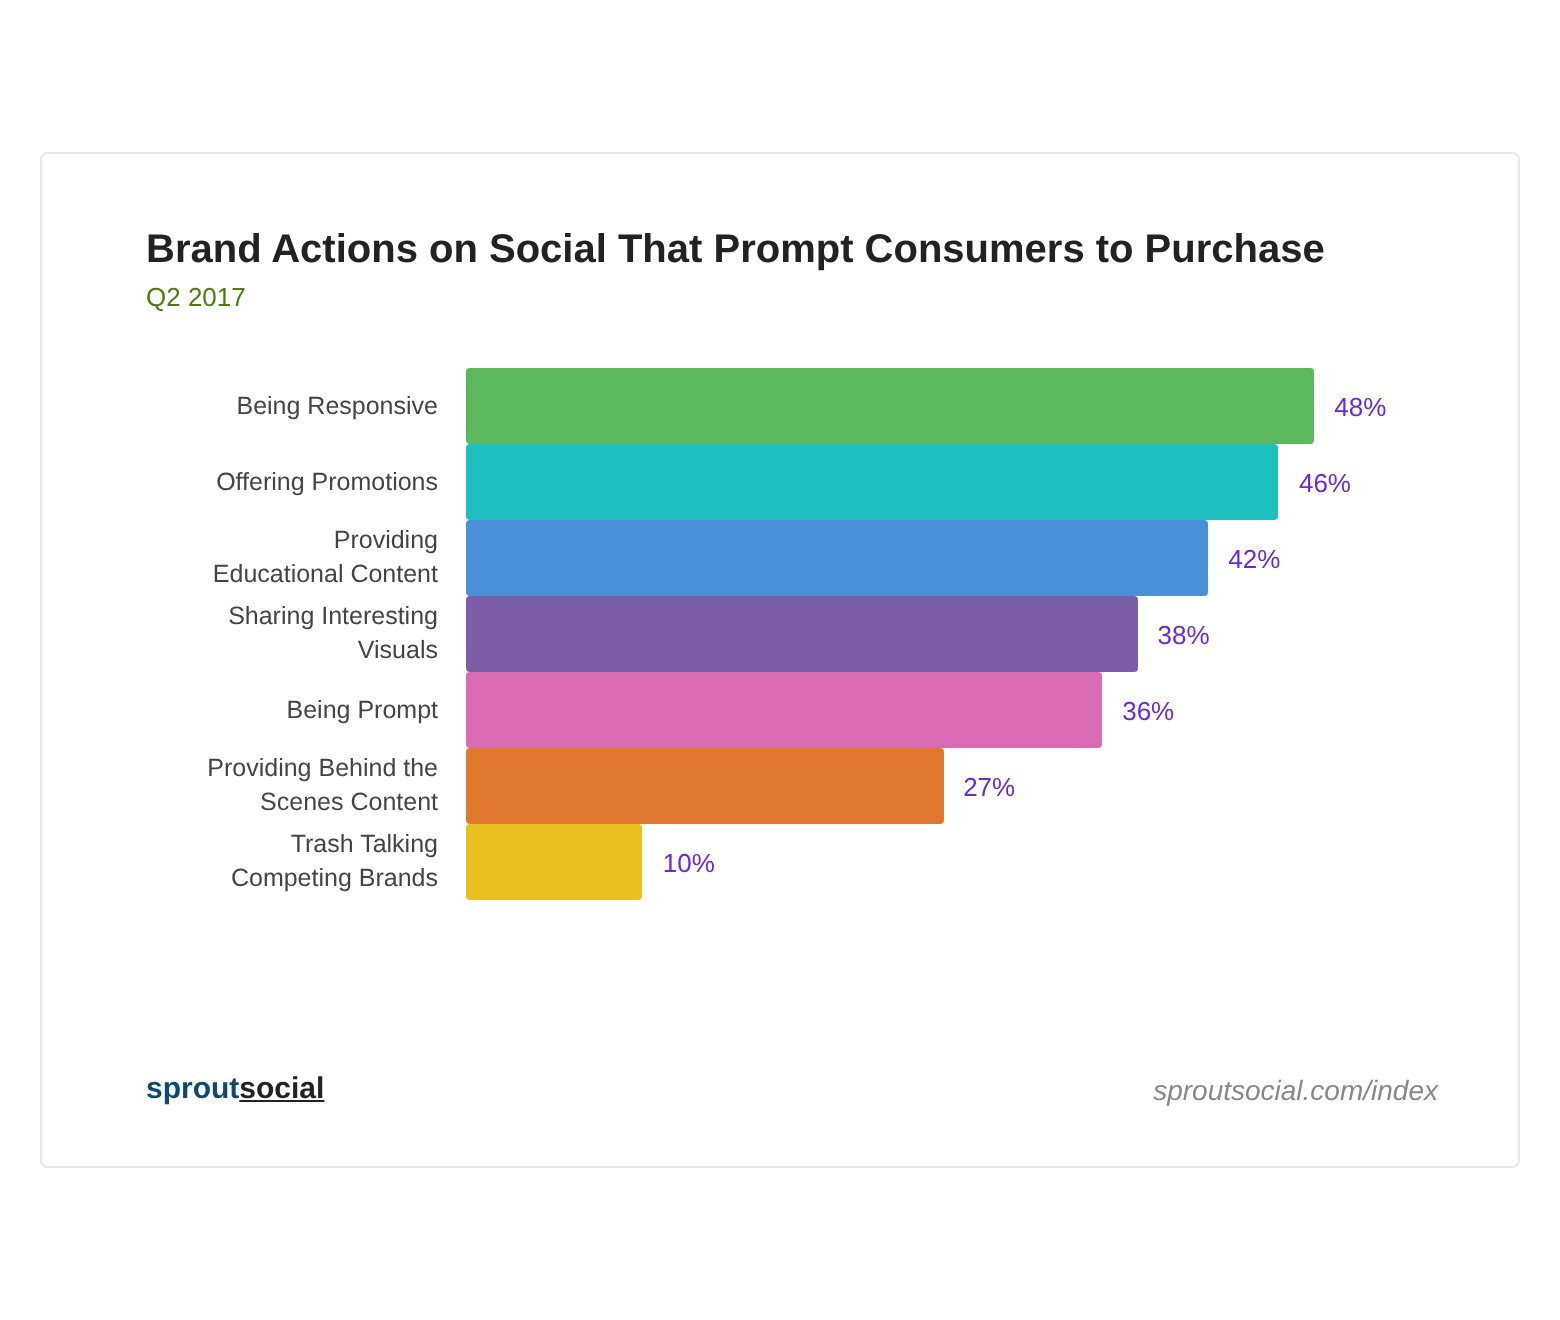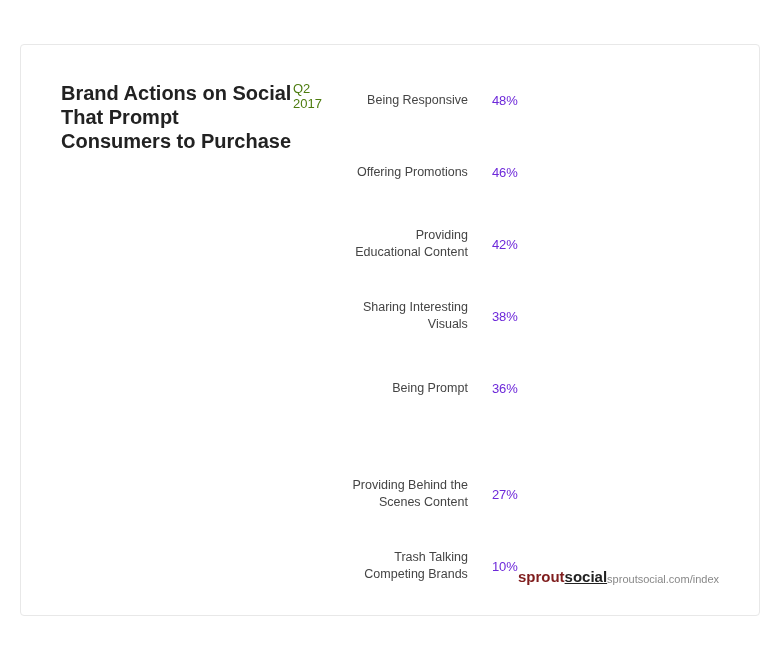--- a/index.html
+++ b/index.html
@@ -7,45 +7,45 @@
       font-family: 'Arial', sans-serif;
       background: #fff;
       width: 780px;
       height: 660px;
       display: flex;
       align-items: center;
       justify-content: center;
     }
     .chart-container {
       width: 740px;
-      height: 572px;
+      height: 508px;
       background: #fff;
       border: 1px solid #e8e8e8;
       border-radius: 4px;
-      padding: 36px 40px 30px 40px;
+      padding: 36px 40px 30px 52px;
       display: flex;
-      flex-direction: row;
+      flex-direction: column;
     }
     .chart-title {
       font-size: 20px;
       font-weight: 700;
       color: #222;
       margin-bottom: 4px;
       line-height: 1.2;
     }
     .chart-subtitle {
       font-size: 13px;
       color: #4d7c0f;
       margin-bottom: 28px;
     }
     .bars-section {
       flex: 1;
       display: flex;
       flex-direction: column;
-      justify-content: space-between;
+      justify-content: flex-start;
     }
     .bar-row {
       display: flex;
       align-items: center;
       gap: 0;
     }
     .bar-label {
       width: 160px;
       min-width: 160px;
       text-align: right;
@@ -76,25 +76,26 @@
       justify-content: space-between;
       align-items: flex-end;
       margin-top: 22px;
     }
     .brand-logo {
       font-size: 15px;
       color: #555;
     }
     .brand-logo span {
       font-weight: 700;
-      color: #7f1d1d;
+      color: #0c4a6e;
     }
     .footer-url {
-      font-size: 11px;
+      font-size: 14px;
       color: #888;
+      font-style: italic;
     }
   </style>
 </head>
 <body>
 
 <div class="chart-container">
   <div class="chart-title">Brand Actions on Social That Prompt Consumers to Purchase</div>
   <div class="chart-subtitle">Q2 2017</div>
 
   <div class="bars-section" id="bars-section">

